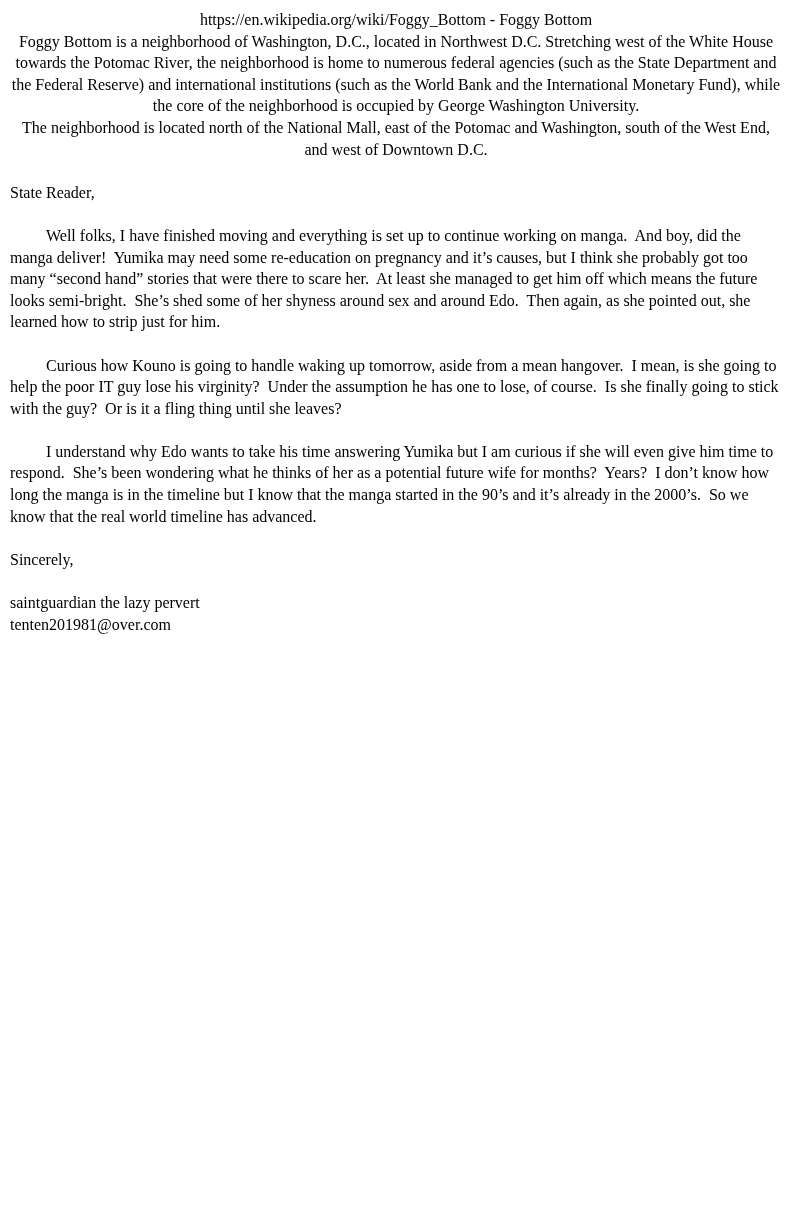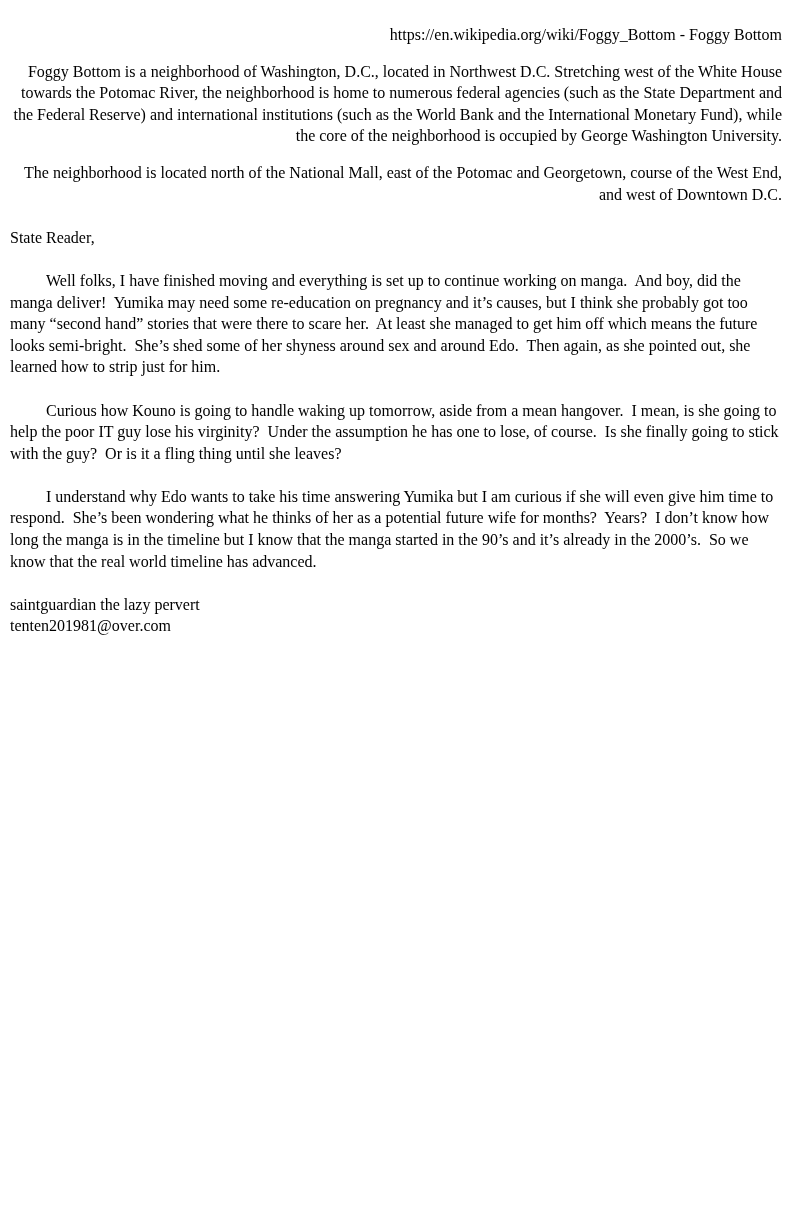--- a/index.html
+++ b/index.html
@@ -13,42 +13,43 @@
     box-sizing: border-box;
     width: 792px;
     height: 1224px;
     padding: 9px 10px 0 10px;
     font-family: "Liberation Serif", serif;
     font-size: 16px;
     line-height: 21.6px;
     color: #000000;
   }
   .line { margin: 0; }
-  .centered { text-align: right; margin-top: 15px; }
+  .centered { text-align: center; }
   .para { text-indent: 36px; }
   .block-gap { margin-bottom: 21.6px; }
 </style>
 </head>
 <body>
 
 <div class="page">
 
   <div class="line centered">https://en.wikipedia.org/wiki/Foggy_Bottom - Foggy Bottom</div>
 
   <div class="line centered">Foggy Bottom is a neighborhood of Washington, D.C., located in Northwest D.C. Stretching west of the White House towards the Potomac River, the neighborhood is home to numerous federal agencies (such as the State Department and the Federal Reserve) and international institutions (such as the World Bank and the International Monetary Fund), while the core of the neighborhood is occupied by George Washington University.</div>
 
-  <div class="line centered block-gap">The neighborhood is located north of the National Mall, east of the Potomac and Georgetown, course of the West End, and west of Downtown D.C.</div>
+  <div class="line centered block-gap">The neighborhood is located north of the National Mall, east of the Potomac and Washington, south of the West End, and west of Downtown D.C.</div>
 
   <div class="line block-gap">State Reader,</div>
 
   <div class="line para block-gap">Well folks, I have finished moving and everything is set up to continue working on manga.&nbsp; And boy, did the manga deliver!&nbsp; Yumika may need some re-education on pregnancy and it’s causes, but I think she probably got too many “second hand” stories that were there to scare her.&nbsp; At least she managed to get him off which means the future looks semi-bright.&nbsp; She’s shed some of her shyness around sex and around Edo.&nbsp; Then again, as she pointed out, she learned how to strip just for him.</div>
 
   <div class="line para block-gap">Curious how Kouno is going to handle waking up tomorrow, aside from a mean hangover.&nbsp; I mean, is she going to help the poor IT guy lose his virginity?&nbsp; Under the assumption he has one to lose, of course.&nbsp; Is she finally going to stick with the guy?&nbsp; Or is it a fling thing until she leaves?</div>
 
   <div class="line para block-gap">I understand why Edo wants to take his time answering Yumika but I am curious if she will even give him time to respond.&nbsp; She’s been wondering what he thinks of her as a potential future wife for months?&nbsp; Years?&nbsp; I don’t know how long the manga is in the timeline but I know that the manga started in the 90’s and it’s already in the 2000’s.&nbsp; So we know that the real world timeline has advanced.</div>
 
 
+  <div class="line block-gap">Sincerely,</div>
 
   <div class="line">saintguardian the lazy pervert</div>
 
   <div class="line">tenten201981@over.com</div>
 
 </div>
 
 </body></html>

